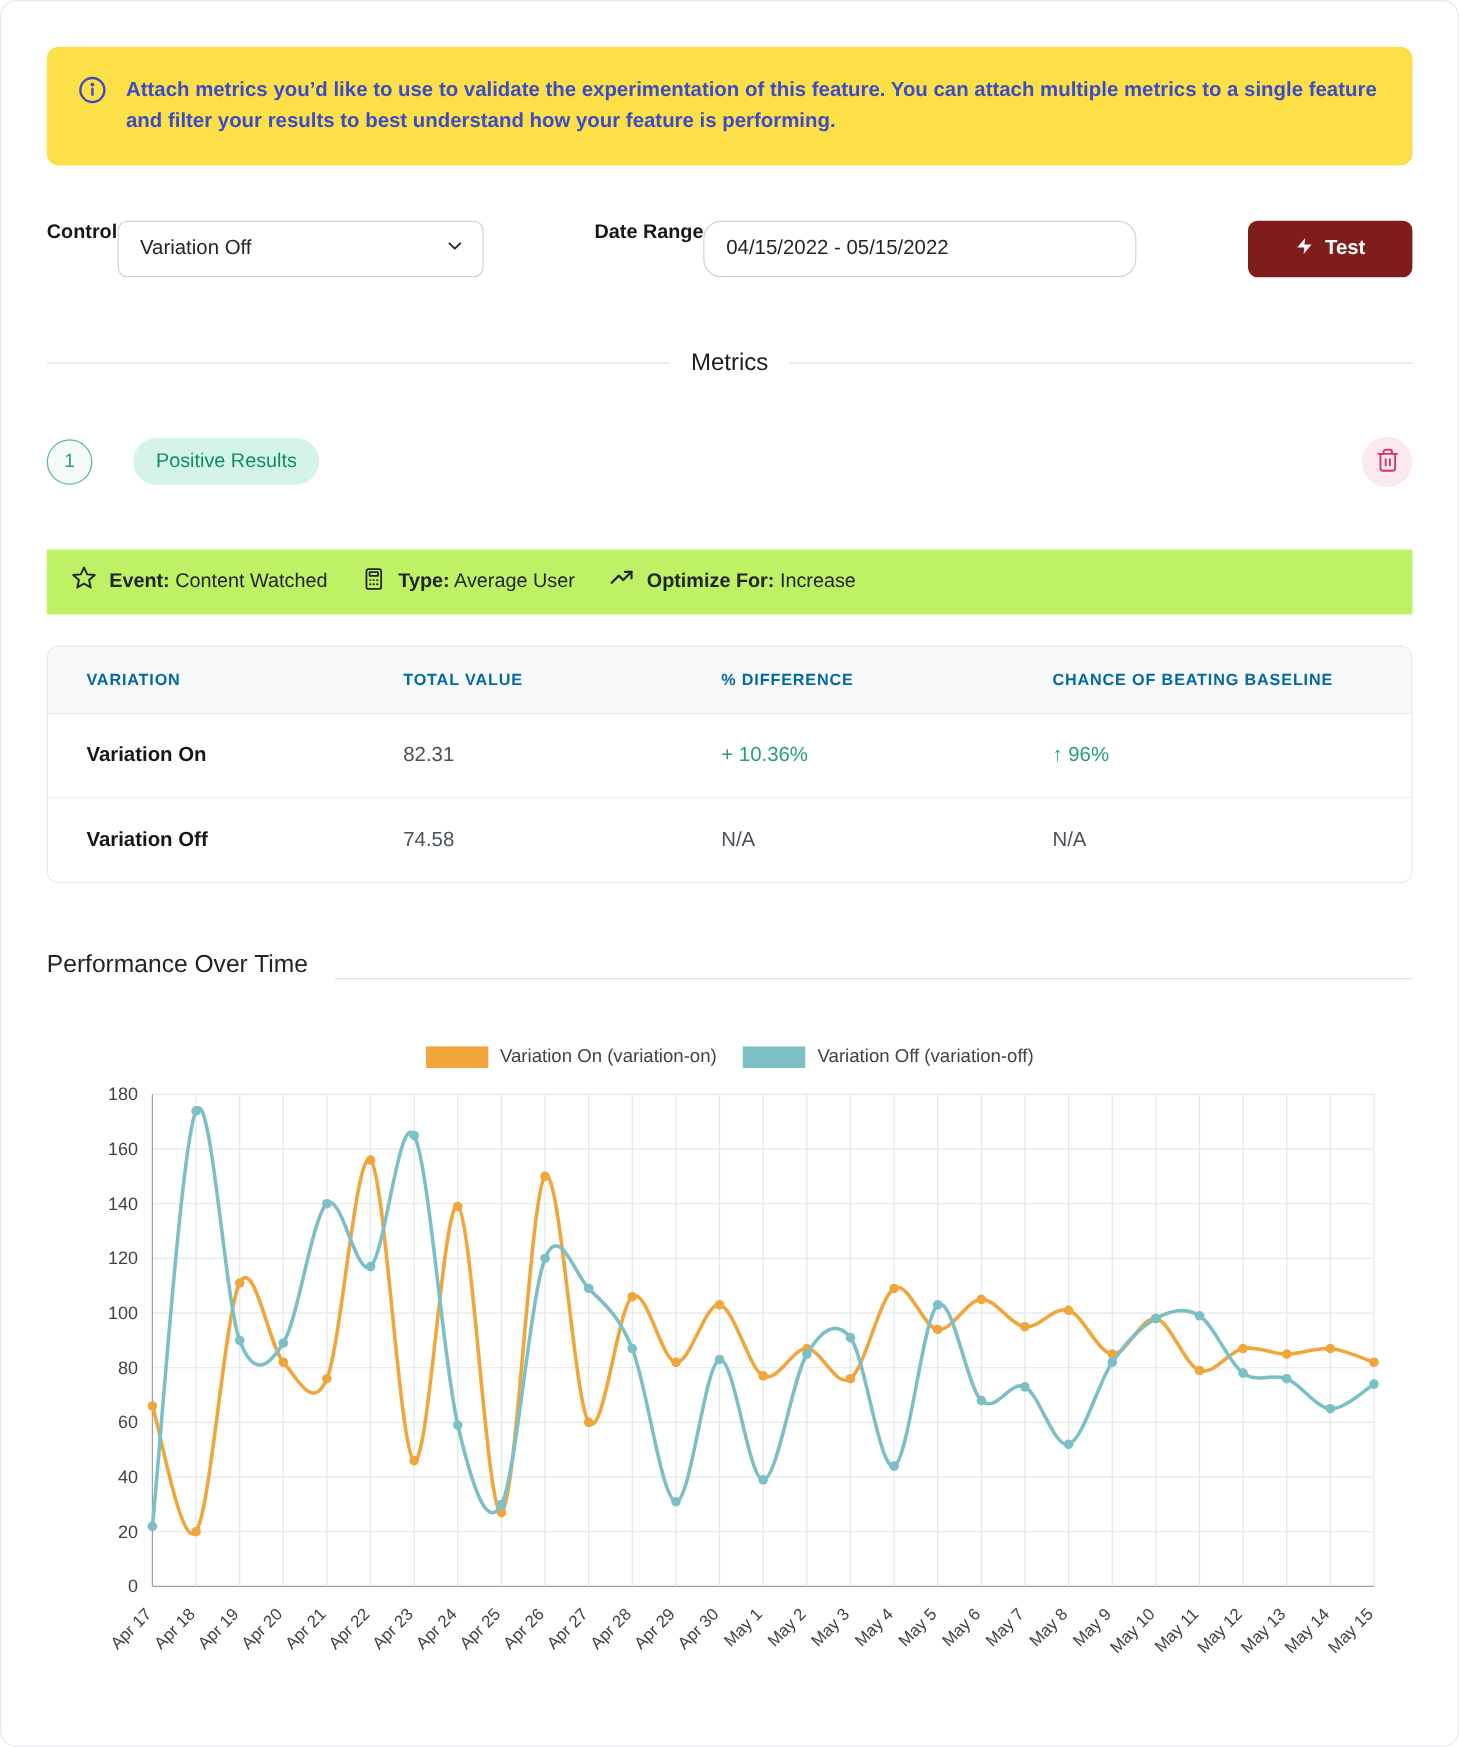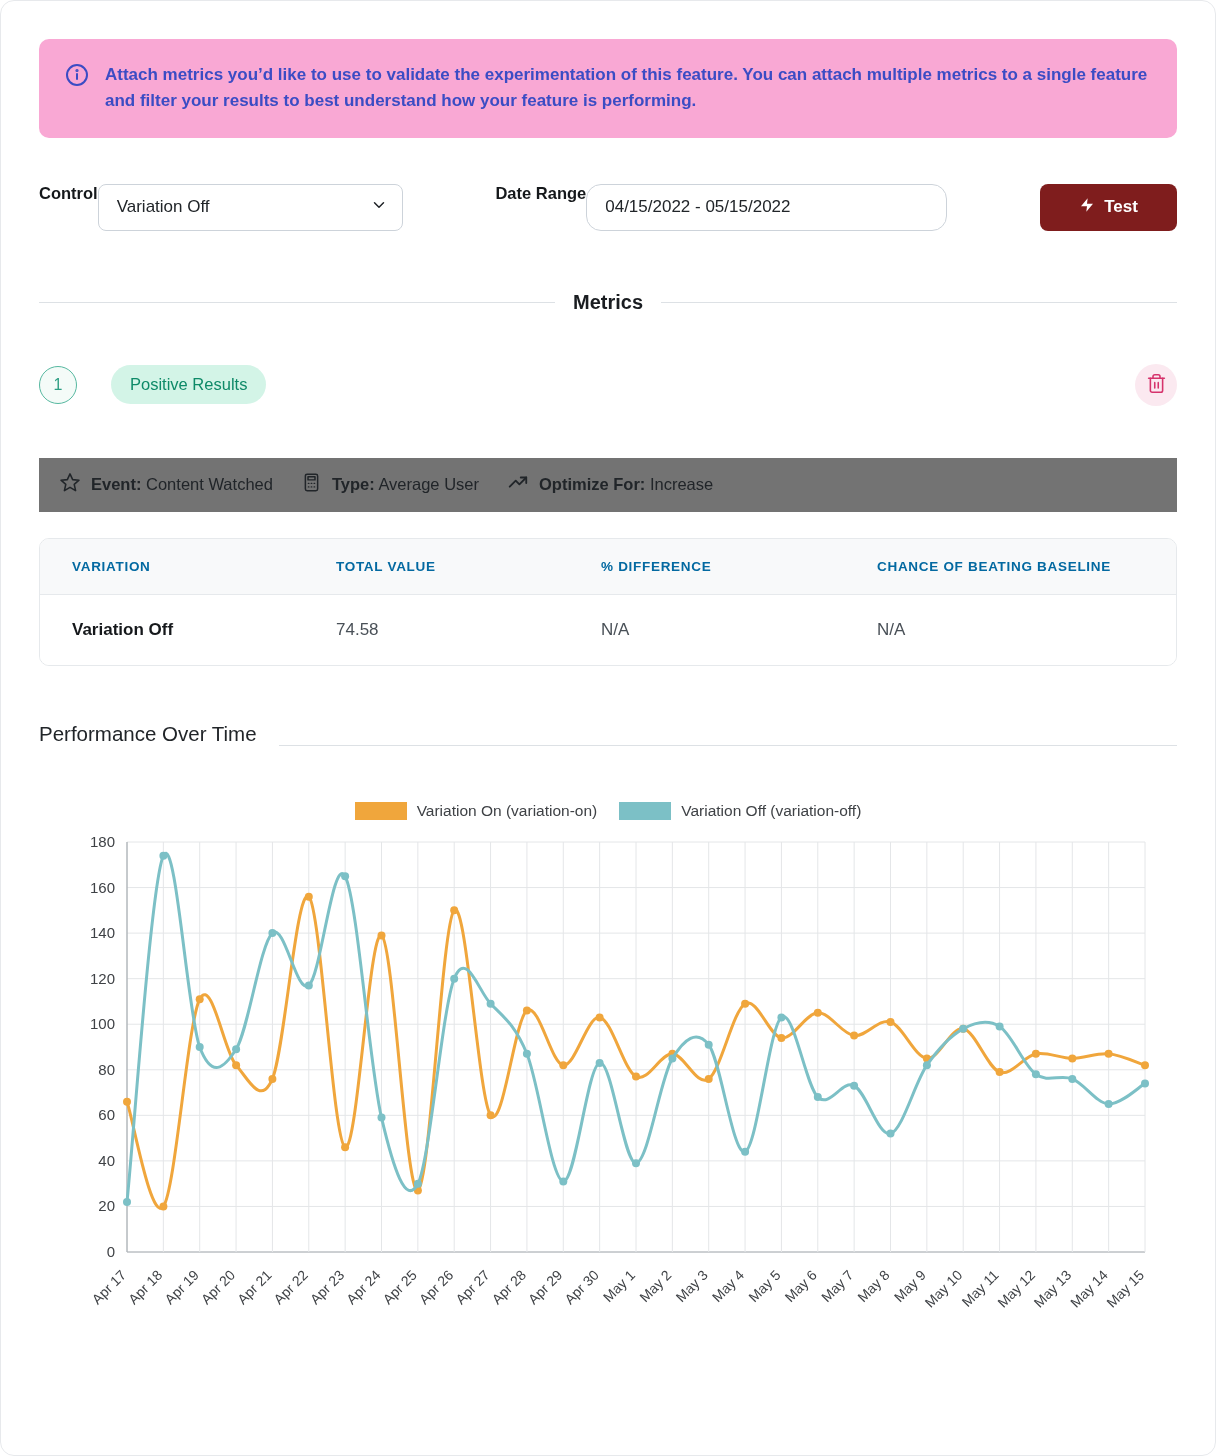--- a/index.html
+++ b/index.html
@@ -1,56 +1,56 @@
 <!DOCTYPE html>
 <html><head>
 <meta charset="utf-8">
 <style>
   * { box-sizing: border-box; }
   body { margin:0; background:#fff; font-family:"Liberation Sans", sans-serif; color:#212529; }
   .page { width:1216px; height:1456px; border:1px solid #e7e9ec; border-radius:14px;
           padding:38px 38px 0; overflow:hidden; background:#fff; }
 
   
-  .info-banner { display:flex; gap:16px; background:#f9a8d4; border-radius:10px;
+  .info-banner { display:flex; gap:16px; background:#fde047; border-radius:10px;
                  padding:23px 26px; color:#3B4CC4; }
   .info-banner p { margin:0; font-size:17px; line-height:1.55; font-weight:bold; }
   .info-icon { flex:0 0 auto; margin-top:1px; }
 
   
   .controls-row { display:flex; justify-content:space-between; margin-top:46px; }
   .field { display:flex; }
   .field-label { font-size:16.5px; font-weight:bold; color:#15181b; margin-bottom:11px; }
   .select, .input-box { height:47px; border:1px solid #CDD3DA; border-radius:8px;
       display:flex; align-items:center; justify-content:space-between;
       padding:0 14px 0 18px; font-size:17px; background:#fff; cursor:pointer; }
   .w-control { width:305px; } .w-date { width:361px;border-radius:15px; } .w-env { width:309px; }
   .test-btn { align-self:flex-end; width:137px; height:47px; background:#7f1d1d; color:#fff;
       border:none; border-radius:8px; font-size:17px; font-weight:bold; cursor:pointer;
       display:flex; align-items:center; justify-content:center; gap:9px;
       font-family:"Liberation Sans", sans-serif; }
 
   
   .section-divider { margin-top:60px; display:flex; align-items:center; gap:18px;
-      font-size:20px; font-weight:bold; color:#1a1d21; }
+      font-size:20px; font-weight:normal; color:#1a1d21; }
   .section-divider::before, .section-divider::after { content:""; flex:1; height:1px; background:#DDE1E5; }
 
   
   .metric-row { margin-top:50px; display:flex; align-items:center; }
   .metric-index { width:38px; height:38px; border-radius:50%; border:1.5px solid #56B8A0;
       color:#2E9E83; background:#F4FBF8; display:flex; align-items:center; justify-content:center;
       font-size:16px; flex:0 0 auto; }
   .metric-select { width:405px; margin-left:26px; }
   .badge { margin-left:34px; background:#D3F4E7; color:#0E8A68; font-size:16.5px;
       padding:10px 19px; border-radius:20px; }
   .trash-btn { margin-left:auto; width:42px; height:42px; border:none; background:#FBE9F0;
       border-radius:50%; display:flex; align-items:center; justify-content:center; cursor:pointer; }
 
   
-  .meta-bar { margin-top:52px; background:#737373; height:54px; display:flex; align-items:center;
+  .meta-bar { margin-top:52px; background:#bef264; height:54px; display:flex; align-items:center;
       padding:0 20px; gap:28px; font-size:16.5px; }
   .meta-item { display:flex; align-items:center; gap:10px; }
   .meta-item b { font-weight:bold; }
 
   
   .results-table { margin-top:26px; border:1px solid #E6E9EC; border-radius:10px; overflow:hidden; }
   .t-head, .t-row { display:grid; grid-template-columns:264px 265px 276px 1fr;
       align-items:center; padding-left:32px; }
   .t-head { background:#F8F9FA; height:56px; font-size:13.5px; letter-spacing:.7px;
       color:#0369a1; font-weight:bold; border-bottom:1px solid #E6E9EC; }
@@ -169,20 +169,26 @@
       <span><b>Optimize For:</b> <span class="meta-value">Increase</span></span>
     </div>
   </div>
 
   <div class="results-table">
     <div class="t-head">
       <span>VARIATION</span>
       <span>TOTAL VALUE</span>
       <span>% DIFFERENCE</span>
       <span>CHANCE OF BEATING BASELINE</span>
+    </div>
+    <div class="t-row">
+      <span class="cell-variation">Variation On</span>
+      <span class="cell-muted">82.31</span>
+      <span class="cell-positive">+ 10.36%</span>
+      <span class="cell-positive">↑ 96%</span>
     </div>
     <div class="t-row">
       <span class="cell-variation">Variation Off</span>
       <span class="cell-muted">74.58</span>
       <span class="cell-muted">N/A</span>
       <span class="cell-muted">N/A</span>
     </div>
   </div>
 
   <div class="perf-heading-row">

